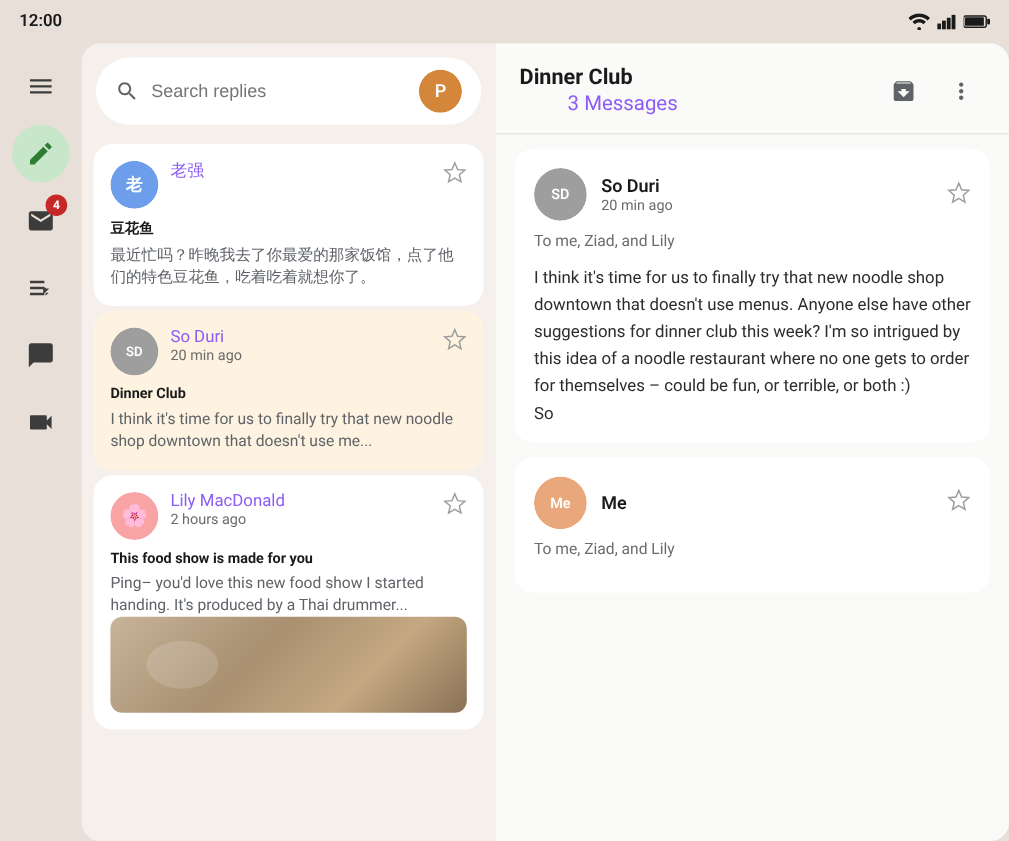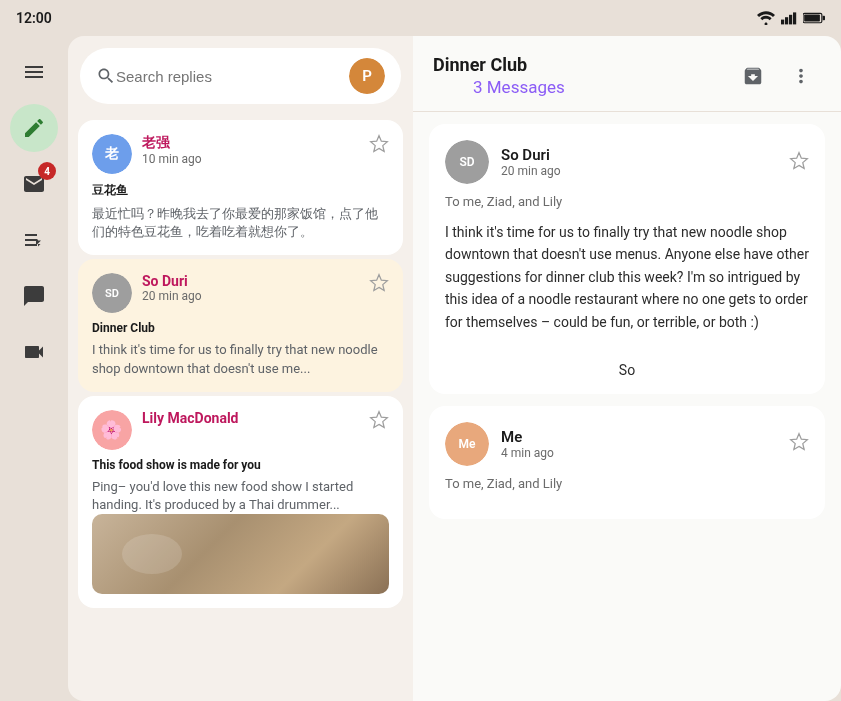--- a/index.html
+++ b/index.html
@@ -102,20 +102,21 @@
       display: flex;
       flex-direction: column;
     }
     .search-bar {
       margin: 12px 12px 8px;
       background: white;
       border-radius: 28px;
       display: flex;
       align-items: center;
       padding: 10px 16px;
+      gap: 10px;
     }
     .search-bar svg {
       width: 20px;
       height: 20px;
       fill: #5f6368;
       flex-shrink: 0;
     }
     .search-input {
       border: none;
       outline: none;
@@ -170,22 +171,22 @@
       height: 40px;
       border-radius: 20px;
       overflow: hidden;
       flex-shrink: 0;
     }
     .sender-info {
       flex: 1;
     }
     .sender-name {
       font-size: 14px;
-      font-weight: 700;
-      color: #be185d;
+      font-weight: 400;
+      color: #8b5cf6;
     }
     .sender-time {
       font-size: 12px;
       color: #6b6b6b;
     }
     .star-btn {
       background: none;
       border: none;
       cursor: pointer;
       padding: 0;
@@ -304,22 +305,21 @@
       margin-bottom: 12px;
     }
     .thread-body {
       font-size: 14px;
       color: #2c2c2c;
       line-height: 1.6;
     }
     .thread-signature {
       font-size: 14px;
       color: #2c2c2c;
-      margin-top: 29px;
-      text-align: center;
+      margin-top: 4px;
     }
     .reply-buttons {
       display: flex;
       gap: 10px;
       margin-top: 14px;
     }
     .reply-btn {
       flex: 1;
       padding: 12px;
       background: #f0ebe3;
@@ -424,21 +424,20 @@
 
     <div class="messages-list">
 
       <div class="message-card">
         <div class="message-card-header">
           <div class="avatar-small">
             <div class="avatar-circle" style="background: #6d9eeb;">老</div>
           </div>
           <div class="sender-info">
             <div class="sender-name">老强</div>
-            <div class="sender-time">10 min ago</div>
           </div>
           <button class="star-btn">
             <svg viewBox="0 0 24 24">
                 <path d="M12 17.27L18.18 21l-1.64-7.03L22 9.24l-7.19-.61L12 2 9.19 8.63 2 9.24l5.46 4.73L5.82 21z"></path>
               </svg>
           </button>
         </div>
         <div class="message-subject">豆花鱼</div>
         <div class="message-preview">最近忙吗？昨晚我去了你最爱的那家饭馆，点了他们的特色豆花鱼，吃着吃着就想你了。</div>
       </div>
@@ -462,20 +461,21 @@
         <div class="message-preview">I think it's time for us to finally try that new noodle shop downtown that doesn't use me...</div>
       </div>
 
       <div class="message-card">
         <div class="message-card-header">
           <div class="avatar-small">
             <div class="avatar-circle" style="background: #f8a4a4; font-size: 18px;">🌸</div>
           </div>
           <div class="sender-info">
             <div class="sender-name">Lily MacDonald</div>
+            <div class="sender-time">2 hours ago</div>
           </div>
           <button class="star-btn">
             <svg viewBox="0 0 24 24">
                 <path d="M12 17.27L18.18 21l-1.64-7.03L22 9.24l-7.19-.61L12 2 9.19 8.63 2 9.24l5.46 4.73L5.82 21z"></path>
               </svg>
           </button>
         </div>
         <div class="message-subject">This food show is made for you</div>
         <div class="message-preview">Ping– you'd love this new food show I started handing. It's produced by a Thai drummer...</div>
         <div class="food-image-placeholder"></div>
@@ -525,21 +525,20 @@
         <div class="thread-signature">So</div>
       </div>
 
       <div class="thread-message-card">
         <div class="thread-msg-header">
           <div class="thread-avatar">
             <div class="avatar-circle" style="background: #e8a87c; font-size: 12px;">Me</div>
           </div>
           <div style="flex:1;">
             <div class="thread-sender-name">Me</div>
-            <div class="thread-sender-time">4 min ago</div>
           </div>
           <button class="star-btn">
             <svg viewBox="0 0 24 24">
                 <path d="M12 17.27L18.18 21l-1.64-7.03L22 9.24l-7.19-.61L12 2 9.19 8.63 2 9.24l5.46 4.73L5.82 21z"></path>
               </svg>
           </button>
         </div>
         <div class="thread-recipient">To me, Ziad, and Lily</div>
       </div>
     </div>

